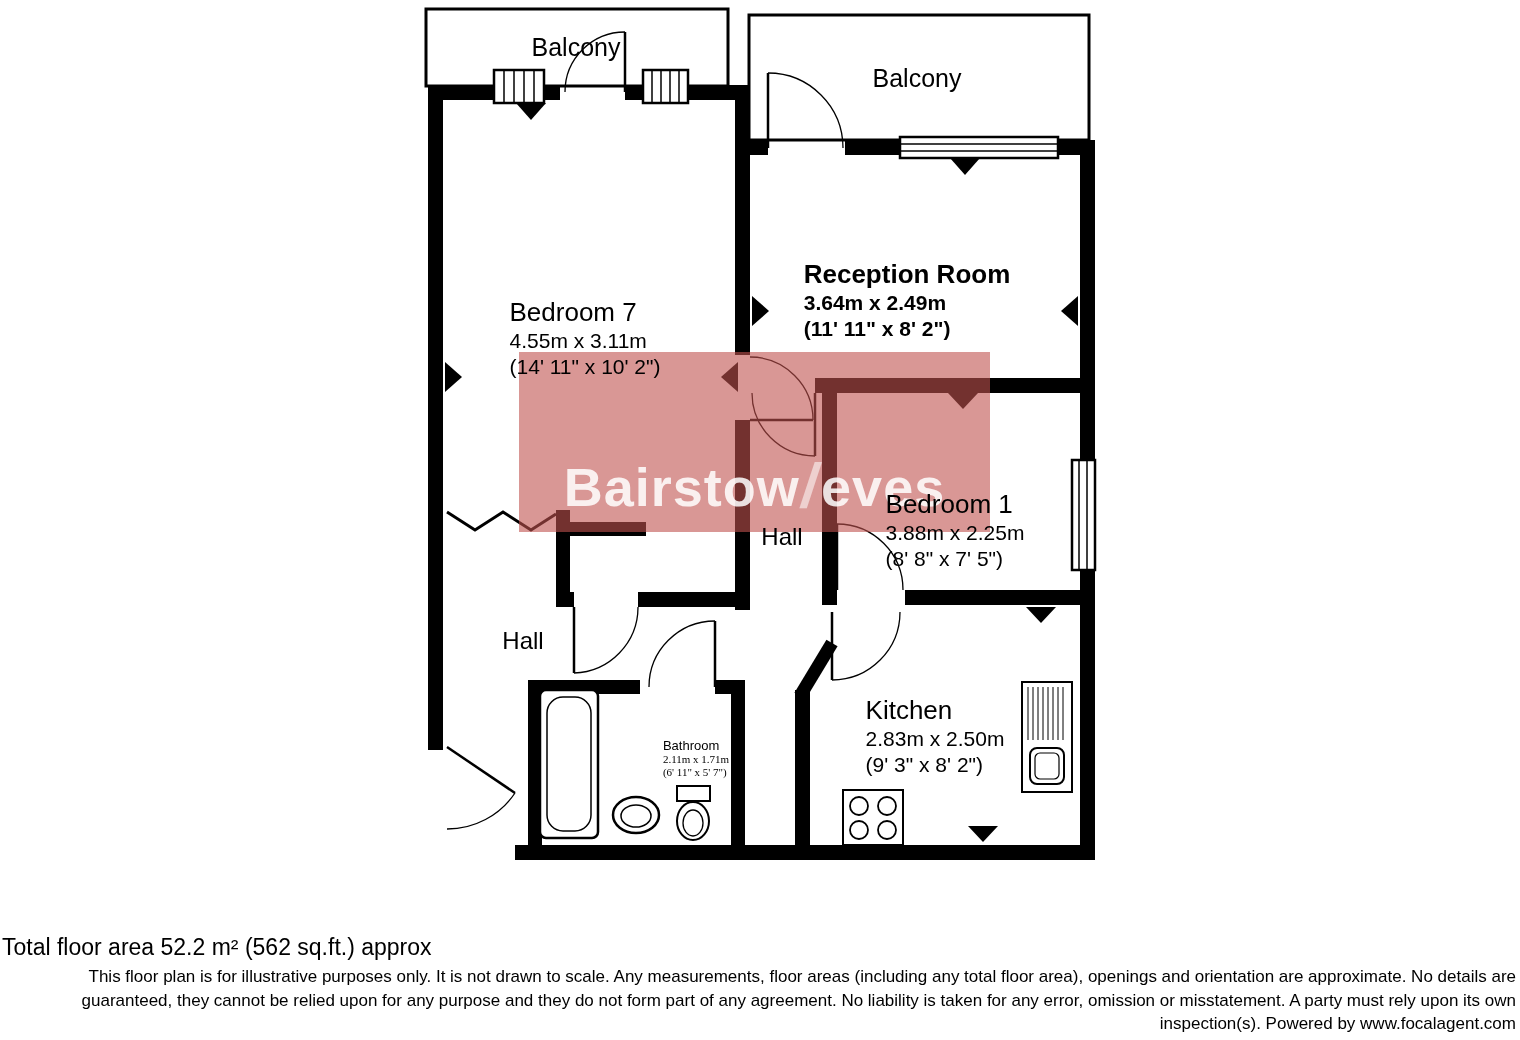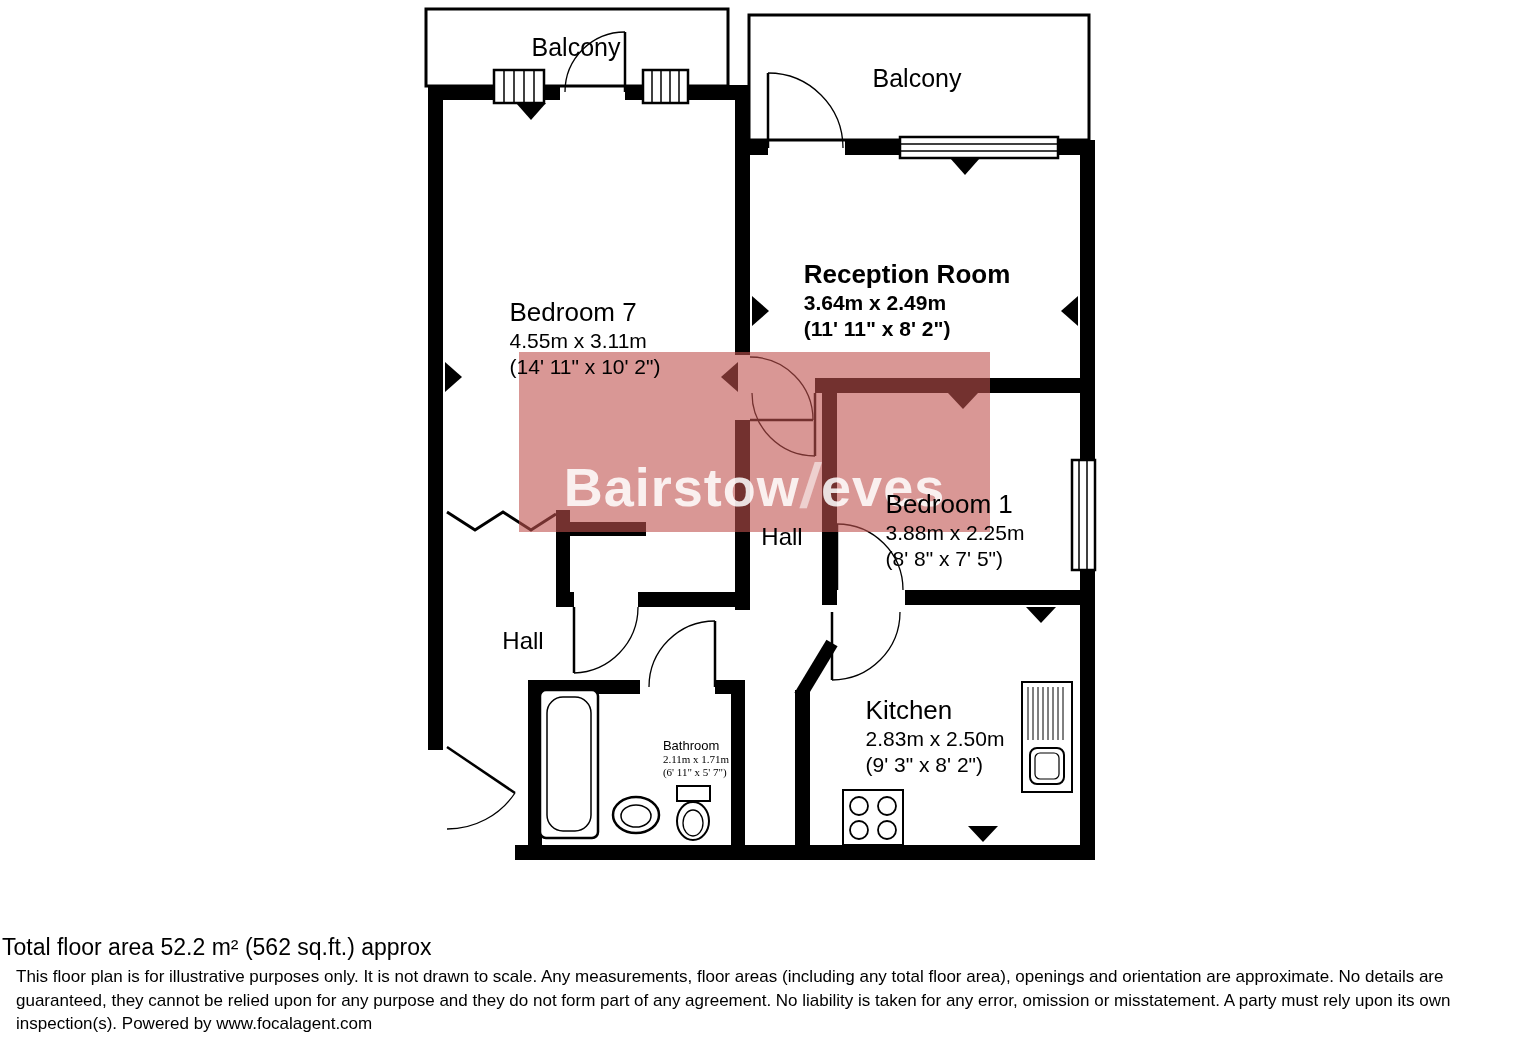--- a/index.html
+++ b/index.html
@@ -10,21 +10,21 @@
   .room-name{font-size:26px;line-height:31px;}
   .room-dims{font-size:21px;line-height:26px;}
   .hall-label{font-size:24px;}
   .balcony-label{font-size:25px;}
   .bath-name{font-size:13px;line-height:15px;}
   .bath-dims{font-size:11px;line-height:13px;font-family:Liberation Serif, serif;}
   .watermark{position:absolute;left:519px;top:352px;width:471px;height:180px;background:rgba(192,82,78,0.60);display:flex;align-items:flex-end;justify-content:center;padding-bottom:18px;box-sizing:border-box;}
   .wm-text{font-weight:bold;font-size:54px;line-height:1;color:rgba(255,255,255,0.85);letter-spacing:1px;}
   .wm-slash{font-weight:bold;font-size:62px;line-height:0.9;color:rgba(255,255,255,0.55);margin:0 2px;transform:skewX(-8deg);}
   .total{position:absolute;left:2px;top:934px;font-size:23px;}
-  .disclaimer{position:absolute;left:0;top:965px;width:1520px;text-align:left;font-size:17px;line-height:23.5px;padding:0 16px;box-sizing:border-box;}
+  .disclaimer{position:absolute;left:0;top:965px;width:1520px;text-align:right;font-size:17px;line-height:23.5px;padding:0 4px;box-sizing:border-box;}
 </style>
 </head>
 <body>
 
 <div class="page">
 
   <svg width="1520" height="1040" viewBox="0 0 1520 1040">
 
     <g fill="none" stroke="#000" stroke-width="3">
       <rect x="426" y="9" width="302" height="77"></rect>

